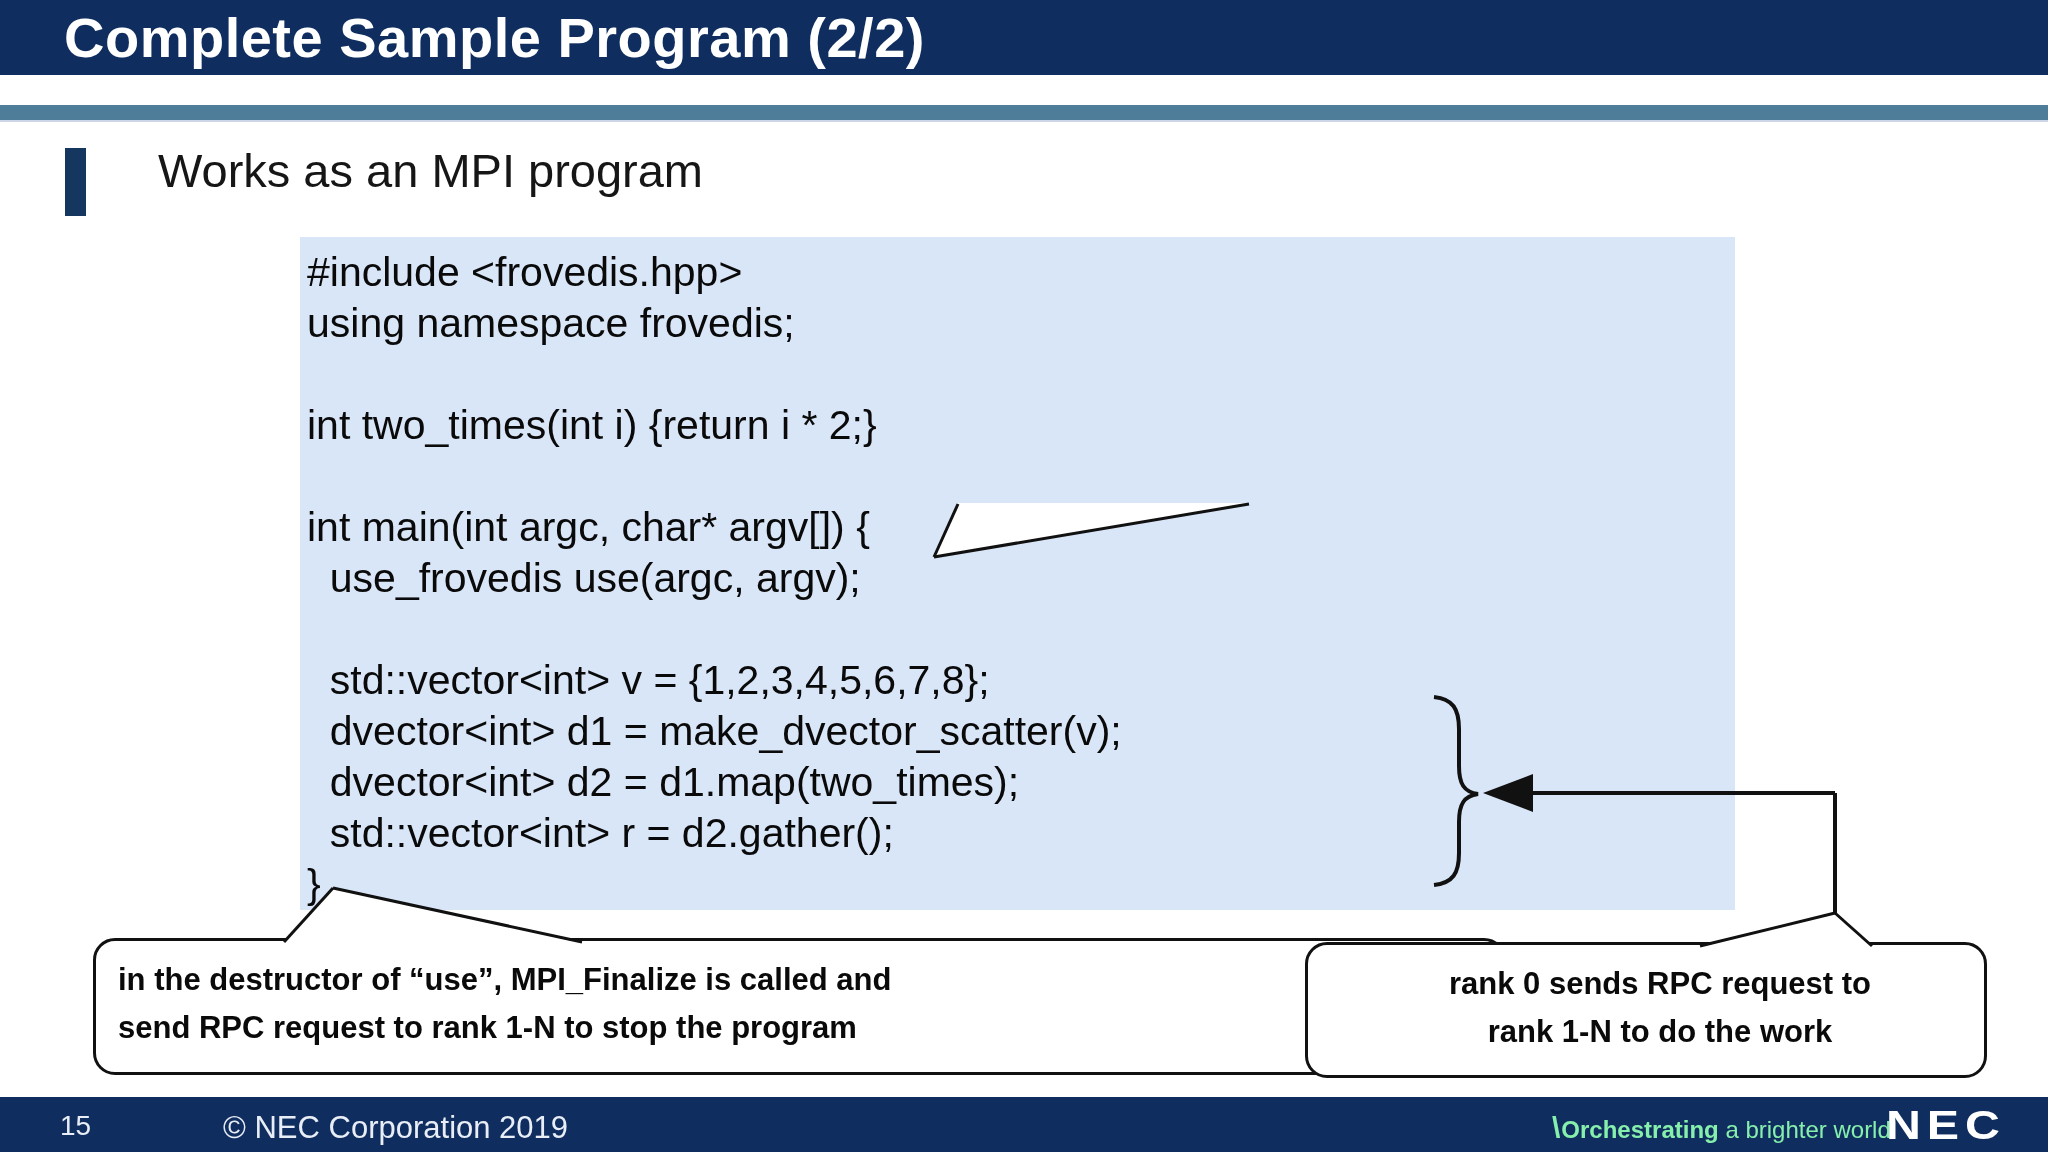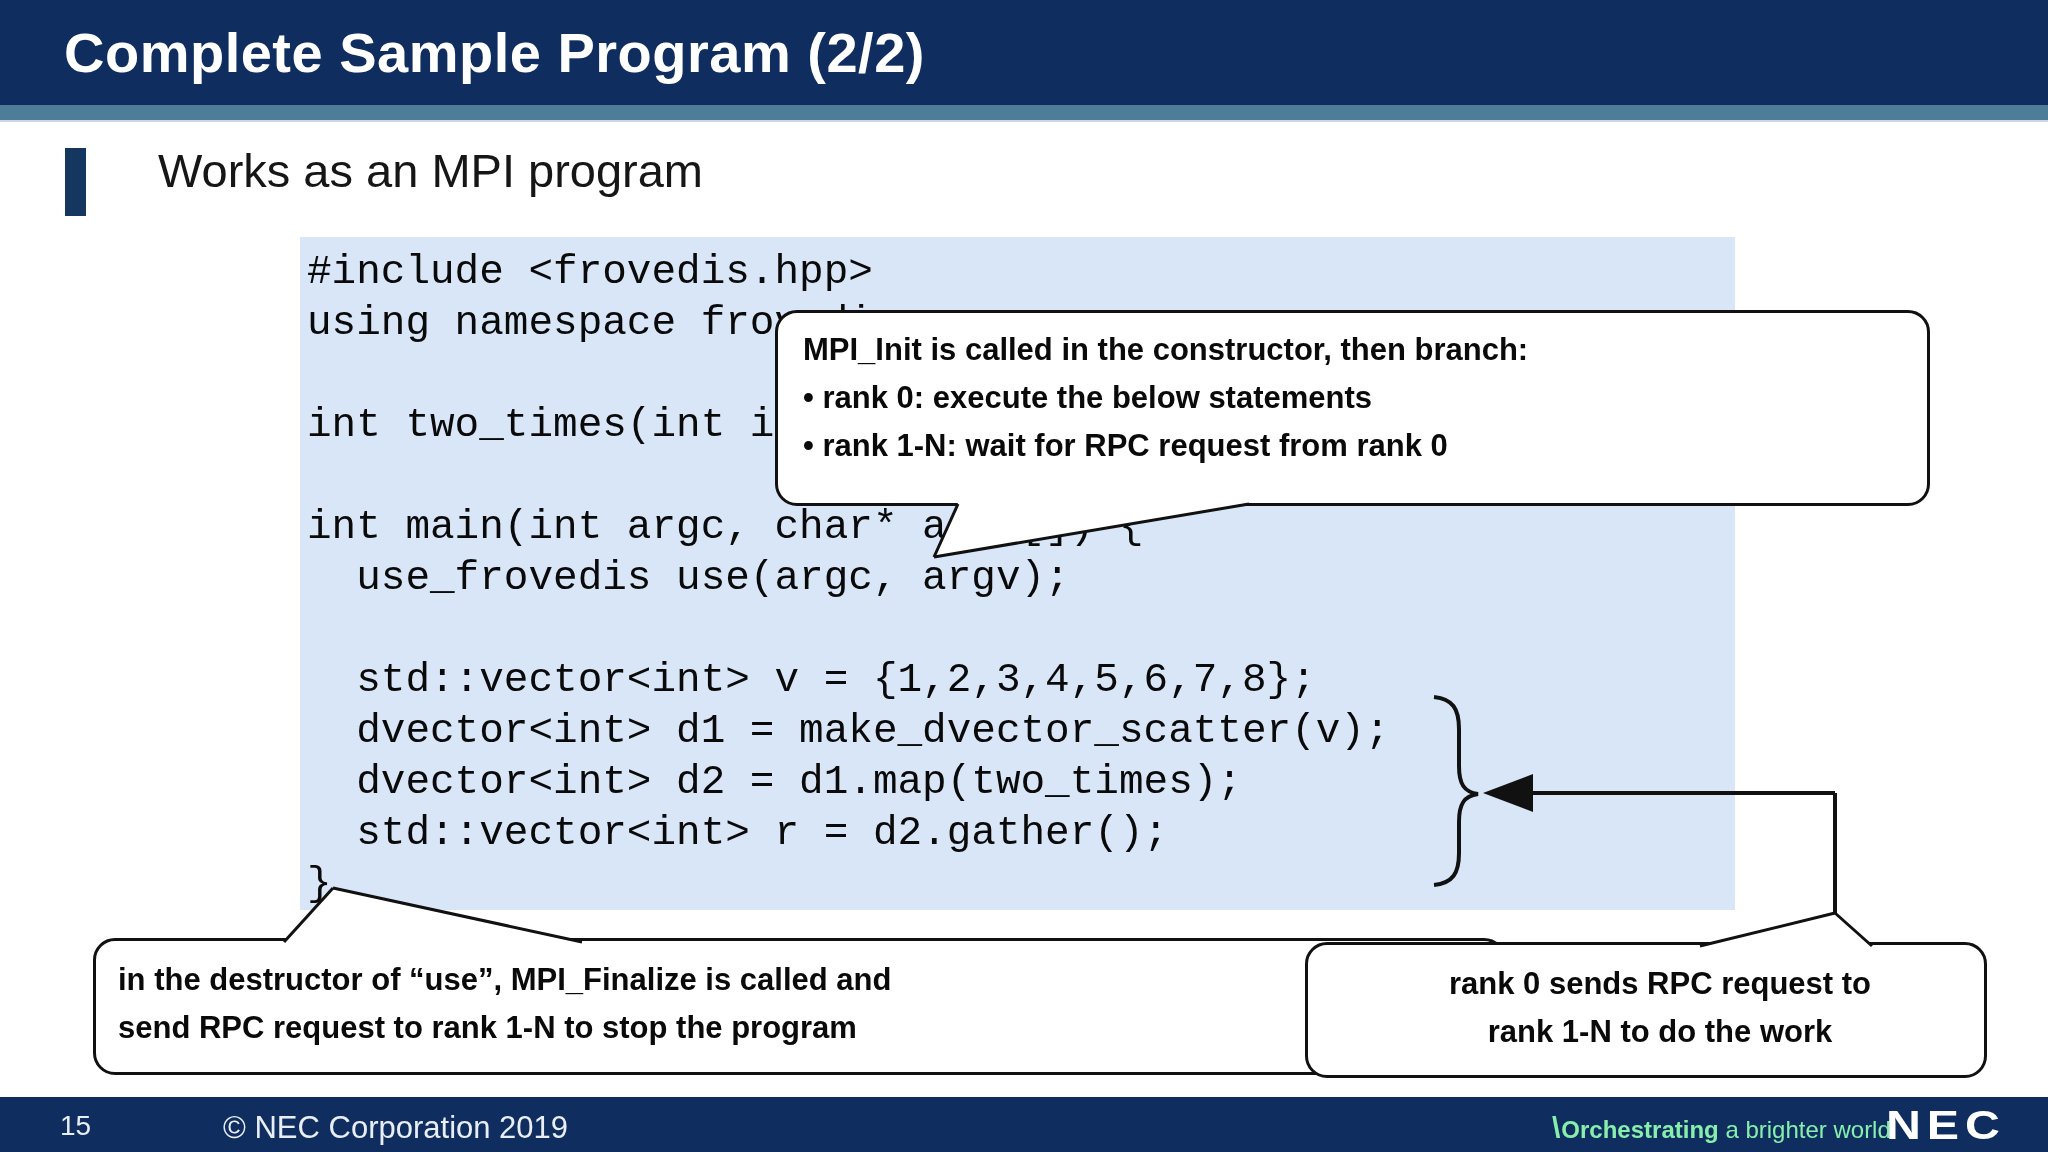--- a/index.html
+++ b/index.html
@@ -4,21 +4,21 @@
 <style>
   * { margin:0; padding:0; box-sizing:border-box; }
   html,body { background:#ffffff; }
   .slide {
     position:relative; width:2048px; height:1152px;
     background:#ffffff; overflow:hidden;
     font-family:"Liberation Sans", sans-serif;
   }
   
   .titlebar {
-    position:absolute; left:0; top:0; width:2048px; height:105px;
+    position:absolute; left:0; top:0; width:2048px; height:75px;
     background:#0f2e5f; display:flex; align-items:center;
   }
   .title-text {
     color:#ffffff; font-weight:bold; font-size:56px; margin-left:64px;
     letter-spacing:0.5px;
   }
   .accent-strip {
     position:absolute; left:0; top:105px; width:2048px; height:17px;
     background:#4e7d99; border-bottom:2px solid #ccd6e8;
   }
@@ -29,21 +29,21 @@
   }
   .heading-text {
     position:absolute; left:114px; top:143px; font-size:47px; color:#161616;margin-left:44px;
   }
   
   .codeblock {
     position:absolute; left:300px; top:237px; width:1435px; height:673px;
     background:#d9e6f8; padding:10px 0 0 7px; z-index:1;
   }
   .code-line {
-    font-family:Liberation Mono, monospace;
+    font-family:Liberation Sans, sans-serif;
     font-size:41px; line-height:51px; height:51px;
     white-space:pre; color:#0a0a0a;
   }
   
   .callout {
     position:absolute; background:#ffffff; border:3px solid #111111;
     border-radius:22px; z-index:2;
   }
   .c-line { font-weight:bold; font-size:31px; line-height:48px; color:#0a0a0a; white-space:pre; }
   #callout-top   { left:775px;  top:310px; width:1155px; height:196px; padding:13px 0 0 25px; }
@@ -89,25 +89,20 @@
     <div class="code-line">int main(int argc, char* argv[]) {</div>
     <div class="code-line">  use_frovedis use(argc, argv);</div>
     <div class="code-line"></div>
     <div class="code-line">  std::vector&lt;int&gt; v = {1,2,3,4,5,6,7,8};</div>
     <div class="code-line">  dvector&lt;int&gt; d1 = make_dvector_scatter(v);</div>
     <div class="code-line">  dvector&lt;int&gt; d2 = d1.map(two_times);</div>
     <div class="code-line">  std::vector&lt;int&gt; r = d2.gather();</div>
     <div class="code-line">}</div>
   </div>
 
-  <div class="callout" id="callout-top">
-    <div class="c-line">MPI_Init is called in the constructor, then branch:</div>
-    <div class="c-line">• rank 0: execute the below statements</div>
-    <div class="c-line">• rank 1-N: wait for RPC request from rank 0</div>
-  </div>
 
   <div class="callout" id="callout-bl">
     <div class="c-line">in the destructor of “use”, MPI_Finalize is called and</div>
     <div class="c-line">send RPC request to rank 1-N to stop the program</div>
   </div>
 
   <div class="callout" id="callout-br">
     <div class="c-line">rank 0 sends RPC request to</div>
     <div class="c-line">rank 1-N to do the work</div>
   </div>

